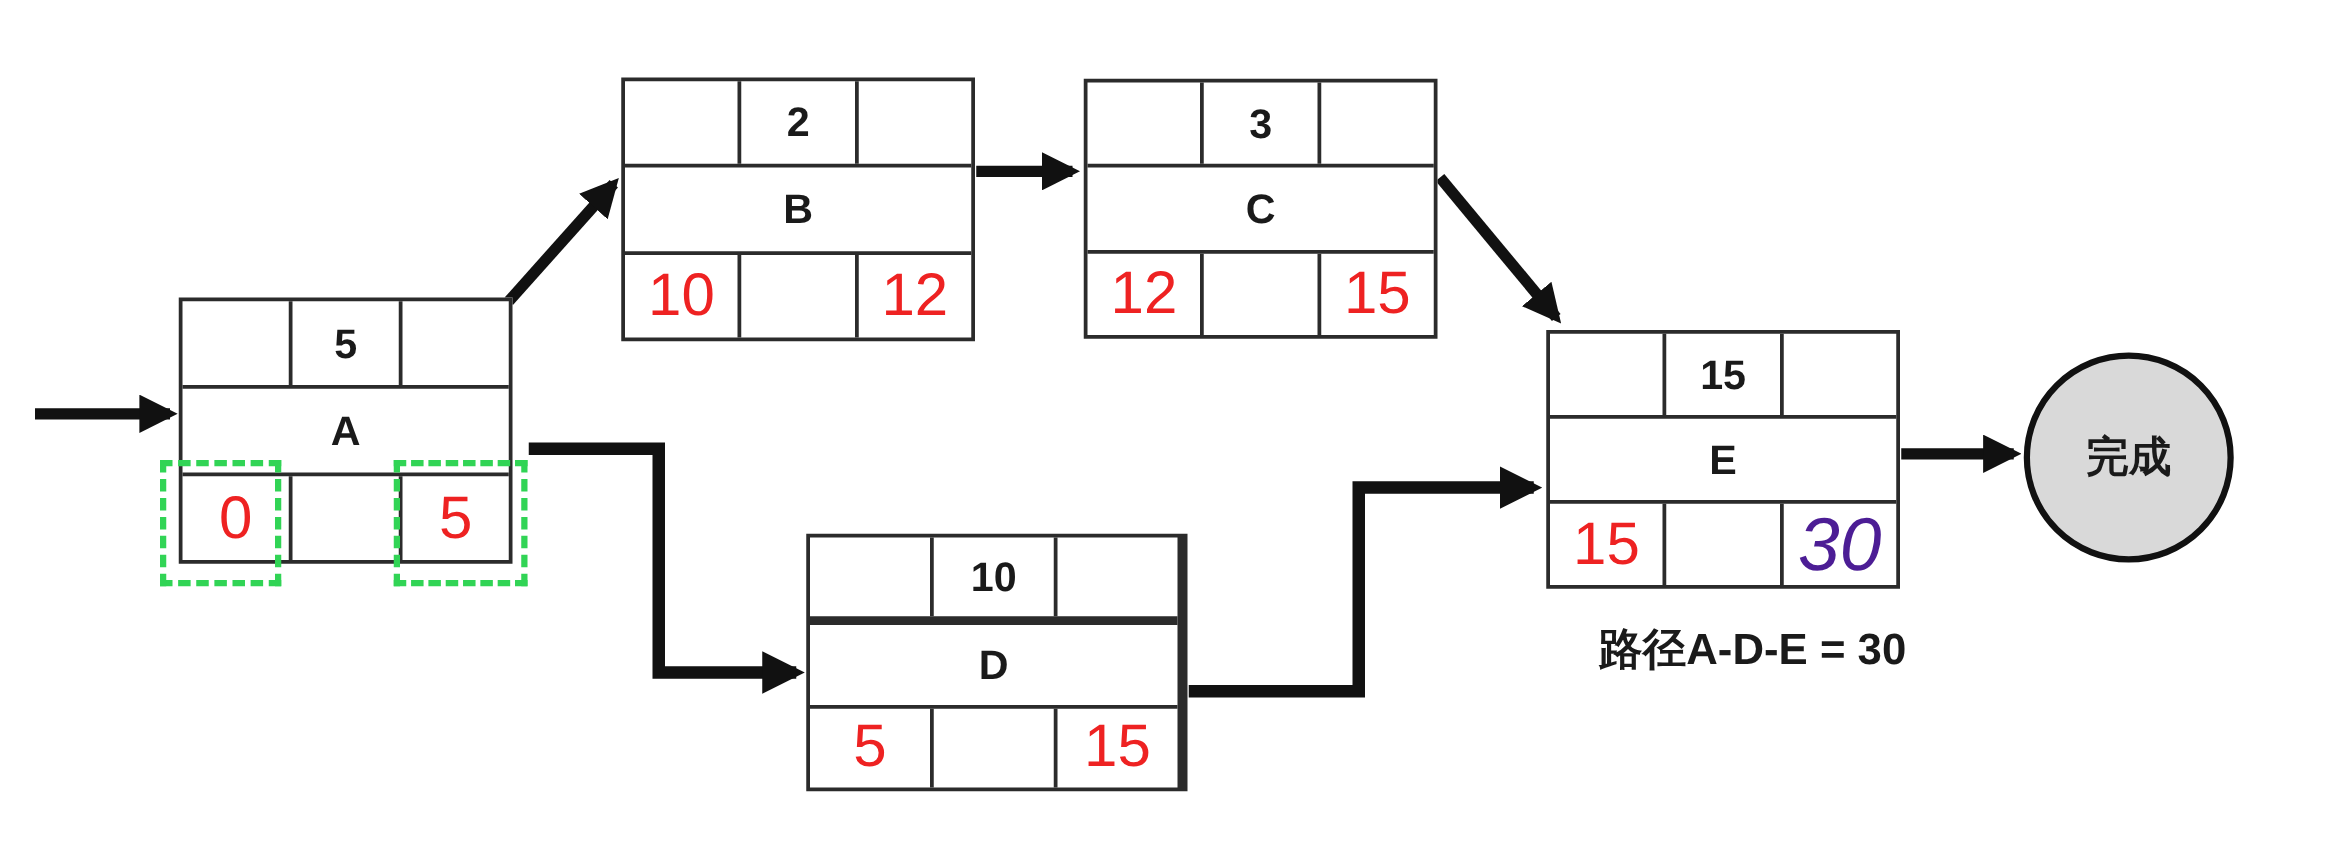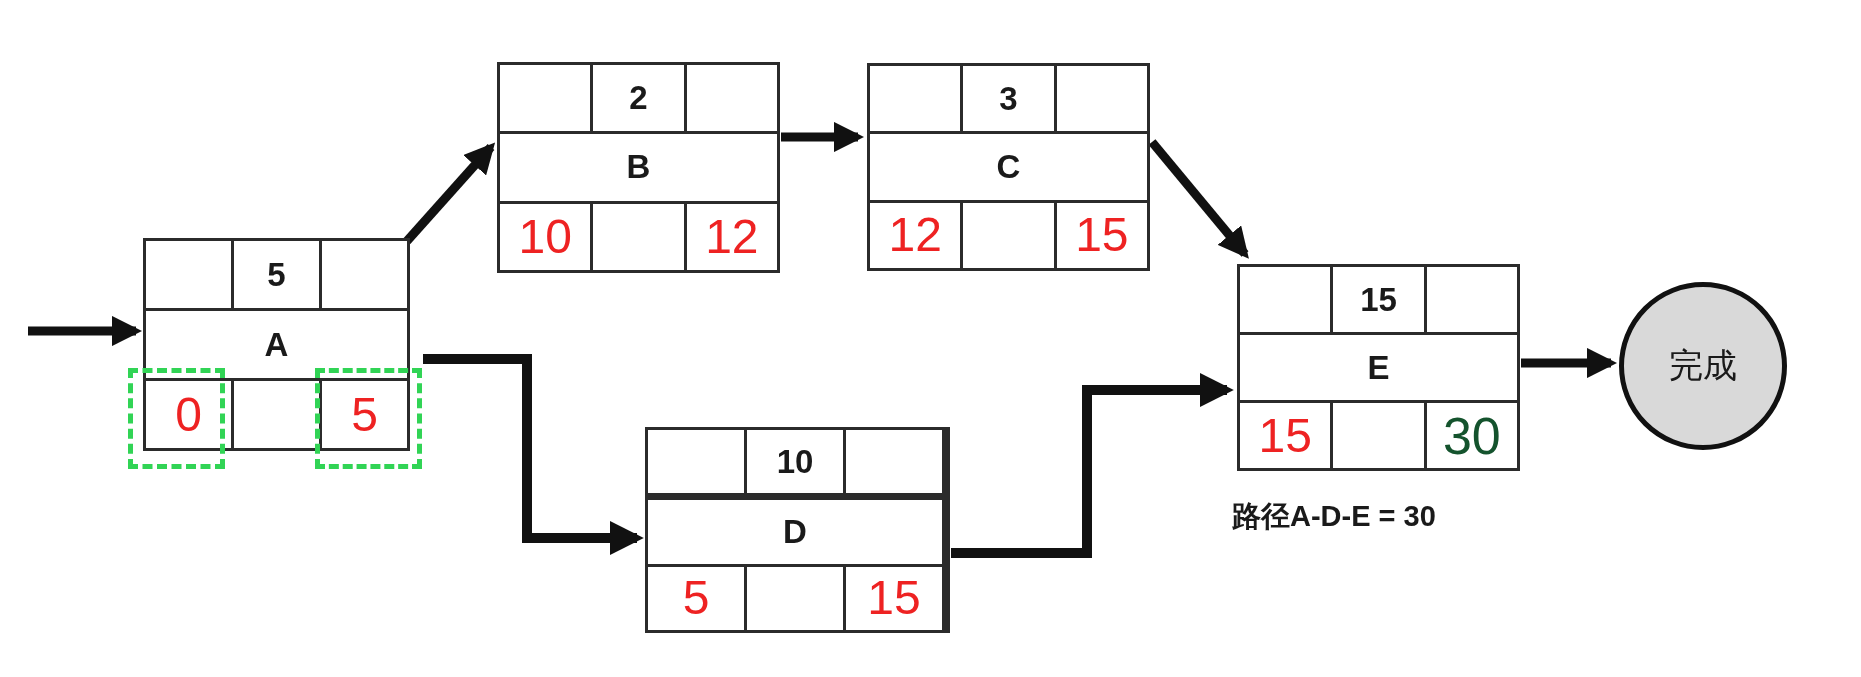--- a/index.html
+++ b/index.html
@@ -46,23 +46,24 @@
     font-size: 33px;
     font-weight: bold;
     color: #1a1a1a;
   }
   .red-num {
     font-size: 48px;
     color: #ee2222;
     line-height: 1;
   }
   .black-num {
-    font-size: 52px;
-    color: #14532d;
+    font-size: 60px;
+    color: #4c1d95;
     line-height: 1;
+    font-style: italic;
   }
   
   .node-d { border-right-width: 8px; }
   .node-d .heavy-div { border-top-width: 7px; }
   .dashed-box {
     position: absolute;
     border: 5px dashed #31d455;
     box-sizing: border-box;
     background: transparent;
   }
@@ -70,31 +71,31 @@
     position: absolute;
     width: 168px;
     height: 168px;
     border-radius: 50%;
     border: 5px solid #111111;
     background: #d9d9d9;
     display: flex;
     align-items: center;
     justify-content: center;
     font-size: 34px;
-    font-weight: normal;
+    font-weight: bold;
     color: #1a1a1a;
     box-sizing: border-box;
   }
   .caption {
     position: absolute;
     left: 1232px;
     top: 498px;
     width: 340px;
-    text-align: left;
-    font-size: 29px;
+    text-align: center;
+    font-size: 35px;
     font-weight: bold;
     color: #1a1a1a;
     line-height: 1.25;
   }
 </style>
 </head>
 <body>
 
 <div id="canvas">
 

